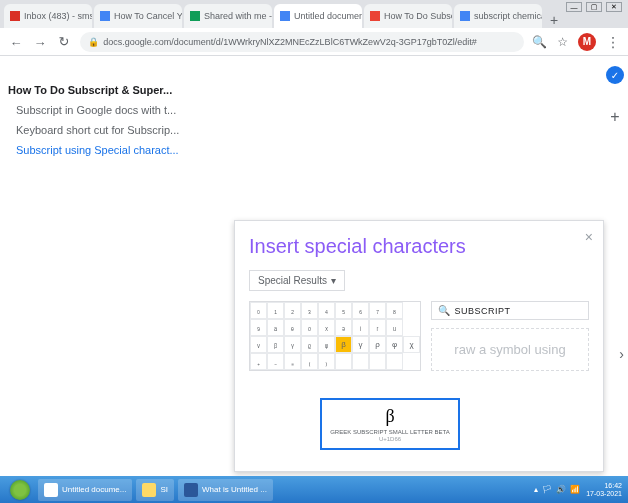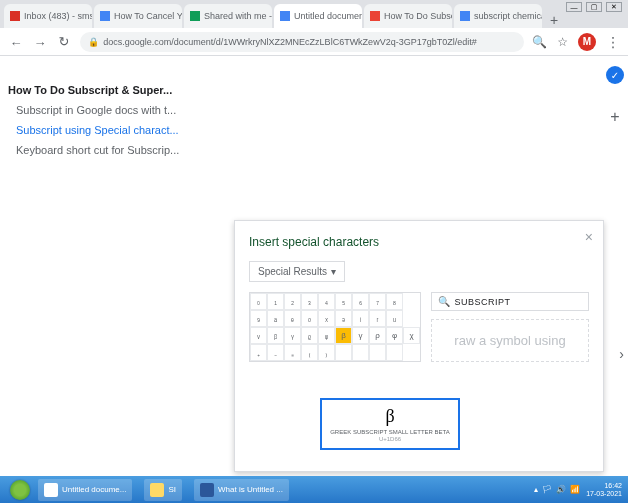--- a/index.html
+++ b/index.html
@@ -32,21 +32,21 @@
   .outline-item.active { color: #1a73e8; }
   
   .right-rail { position: absolute; right: 4px; top: 10px; display: flex; flex-direction: column; gap: 24px; align-items: center; }
   .rail-circle { width: 18px; height: 18px; border-radius: 50%; background: #1a73e8; color: white; display: flex; align-items: center; justify-content: center; font-size: 10px; }
   .rail-plus { font-size: 16px; color: #5f6368; cursor: pointer; }
   .rail-chevron { position: absolute; right: 4px; top: 290px; font-size: 14px; color: #5f6368; cursor: pointer; }
   
   
   .dialog { position: absolute; right: 24px; top: 164px; width: 370px; height: 252px; background: #fff; border: 1px solid #dadce0; box-shadow: 0 2px 6px rgba(0,0,0,0.2); padding: 14px; }
   .dialog-close { position: absolute; top: 8px; right: 10px; font-size: 14px; color: #9aa0a6; cursor: pointer; }
-  .dialog-title { font-size: 12px; color: #14532d; margin-bottom: 12px; }
+  .dialog-title { font-size: 20px; color: #8b5cf6; margin-bottom: 12px; }
   .dropdown { display: inline-flex; align-items: center; border: 1px solid #dadce0; padding: 4px 8px; font-size: 10px; color: #5f6368; cursor: pointer; gap: 4px; margin-bottom: 10px; }
   .dialog-body { display: flex; gap: 10px; }
   .char-grid { border: 1px solid #dadce0; }
   .char-row { display: flex; }
   .char-cell { width: 17px; height: 17px; border: 0.5px solid #e8eaed; display: flex; align-items: center; justify-content: center; font-size: 8px; color: #5f6368; cursor: pointer; }
   .char-cell.highlight { background: #fbbc04; }
   .right-col { flex: 1; display: flex; flex-direction: column; }
   .search-box { border: 1px solid #dadce0; padding: 3px 6px; display: flex; align-items: center; gap: 4px; margin-bottom: 8px; }
   .search-box span.mag { font-size: 10px; }
   .search-input-text { font-size: 9px; color: #202124; letter-spacing: 0.5px; }
@@ -118,22 +118,22 @@
     <div class="avatar">M</div>
     <span class="menu-dots">⋮</span>
   </div>
 </div>
 
 <div class="main">
   <div class="outline">
     <div class="outline-header">How To Do Subscript &amp; Super...</div>
     <div class="outline-items">
         <div class="outline-item">Subscript in Google docs with t...</div>
+        <div class="outline-item">Keyboard short cut for Subscrip...</div>
         <div class="outline-item active">Subscript using Special charact...</div>
-        <div class="outline-item">Keyboard short cut for Subscrip...</div>
       </div>
   </div>
   <div class="right-rail">
     <div class="rail-circle">✓</div>
     <div class="rail-plus">+</div>
   </div>
   <div class="rail-chevron">›</div>
 
   <div class="dialog">
     <div class="dialog-close">×</div>
@@ -204,21 +204,21 @@
     <div class="tooltip-char">β</div>
     <div class="tooltip-name">GREEK SUBSCRIPT SMALL LETTER BETA</div>
     <div class="tooltip-code">U+1D66</div>
   </div>
 </div>
 
 <div class="taskbar">
   <div class="start-btn">
       <div class="start-orb"></div>
     </div>
-  <div class="task-items" style="display: flex; gap: 12px;">
+  <div class="task-items" style="display: flex; gap: 4px;">
       <div class="task-item">
         <div class="task-icon" style="background: rgb(255, 255, 255);"></div>
         <span>Untitled docume...</span>
       </div>
       <div class="task-item">
         <div class="task-icon" style="background: rgb(255, 217, 102);"></div>
         <span>SI</span>
       </div>
       <div class="task-item">
         <div class="task-icon" style="background: rgb(43, 87, 154);"></div>

